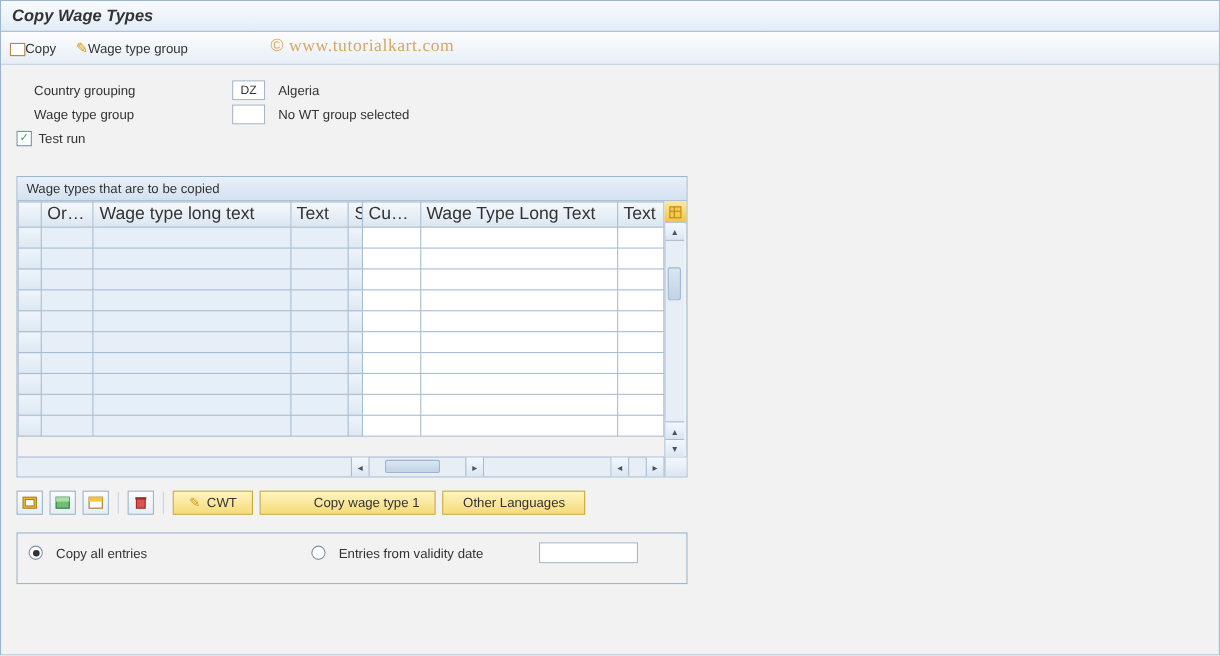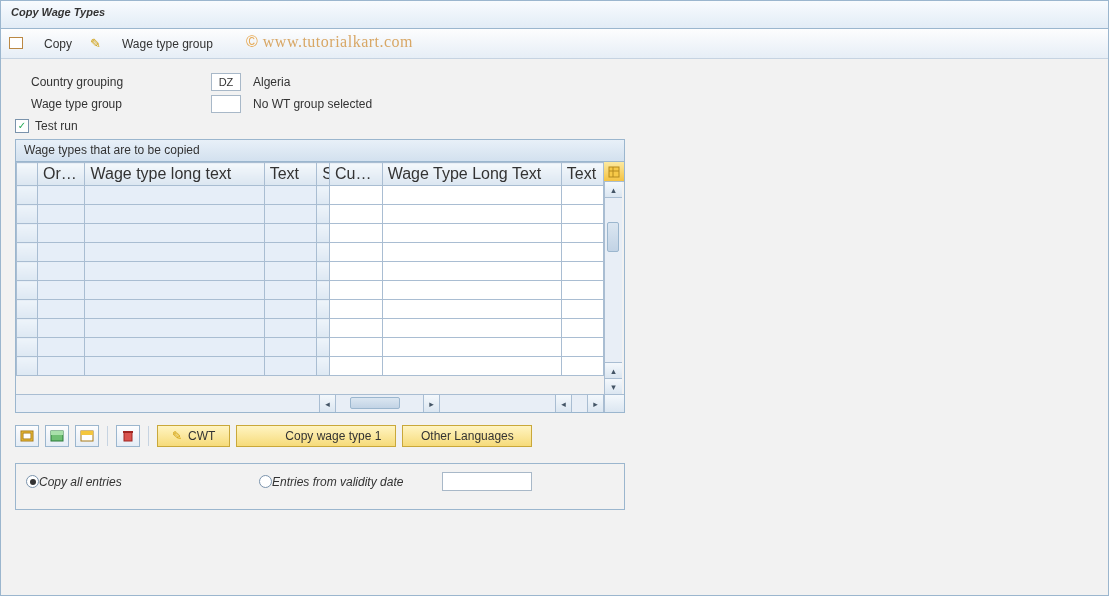--- a/index.html
+++ b/index.html
@@ -5,47 +5,47 @@
     * { box-sizing: border-box; font-family: Arial, Helvetica, sans-serif; }
     html,body { margin:0; padding:0; background:#fff; font-size:12px; color:#333; }
     .window { width:1109px; height:596px; border:1px solid #9bb6ce; position:relative; background:#f2f2f2; }
     .titlebar {
       height:28px;
       background:linear-gradient(#f8fbfe,#e2ecf6);
       border-bottom:1px solid #9bb6ce;
       padding:5px 10px;
       font-weight:bold;
       font-style:italic;
-      font-size:11px;
+      font-size:15px;
       color:#333;
     }
     .toolbar {
       height:30px;
       background:linear-gradient(#fdfdfe,#e6eef6);
       border-bottom:1px solid #c6d3e1;
       display:flex;
       align-items:center;
       padding:0 10px;
       gap:18px;
       position:relative;
     }
-    .tbtn { display:flex; align-items:center; gap:21px; cursor:pointer; }
+    .tbtn { display:flex; align-items:flex-end; gap:0; cursor:pointer; }
     .icon-copy { display:inline-block; width:12px; height:10px; border:1px solid #b84; background:#fde; position:relative; }
     .icon-copy::after{ content:""; position:absolute; left:-3px; top:-3px; width:12px; height:10px; border:1px solid #b84; background:#fff; }
     .icon-pencil { color:#c90; font-size:13px; }
     .watermark { position:absolute; left:245px; top:4px; font-family:Georgia,serif; font-size:16px; color:#d7a35e; letter-spacing:0.5px; opacity:0.95; pointer-events:none; }
     .watermark .c { color:#e6a54a; }
     .content { padding:12px 14px; }
     .formrow { display:flex; align-items:center; height:22px; }
     .flabel { width:180px; color:#333;margin-left:16px; }
     .finput { width:30px; height:18px; border:1px solid #a8b8c8; background:#fff; text-align:center; font-size:11px; line-height:16px; }
     .finput-empty { width:30px; height:18px; border:1px solid #a8b8c8; background:#fff; }
     .fdesc { margin-left:12px; }
     .checkbox { width:14px; height:14px; border:1px solid #7a93ac; background:#fff; display:inline-flex; align-items:center; justify-content:center; font-size:10px; color:#2a5; line-height:1; }
-    .tablegroup { margin-top:2px; width:610px; border:1px solid #9bb6ce; }
+    .tablegroup { margin-top:23px; width:610px; border:1px solid #9bb6ce; }
     .tghead {
       height:22px;
       background:linear-gradient(#e8f0f8,#d3e1ef);
       border-bottom:1px solid #9bb6ce;
       padding:3px 8px;
       font-size:12px;
     }
     .tablewrap { display:flex; height:232px; }
     .tablebody { flex:1; overflow:hidden; position:relative; }
     table.grid { border-collapse:collapse; width:100%; table-layout:fixed; }
@@ -93,21 +93,21 @@
     .btnrow { margin-top:12px; display:flex; align-items:center; gap:6px; }
     .iconbtn {
       width:24px; height:22px; border:1px solid #9bb6ce; background:linear-gradient(#fdfdfe,#e5edf6);
       display:flex;align-items:center;justify-content:center;font-size:11px; cursor:pointer;
     }
     .gbtn { height:22px; border:1px solid #c9a83a; background:linear-gradient(#fff4c2,#f6db7a); padding:0 14px; display:flex;align-items:center;gap:6px;font-size:12px;cursor:pointer; }
     .box {
       margin-top:16px; width:610px; border:1px solid #9bb6ce; padding:0 0 10px 0;
     }
     .boxhead { height:20px; background:linear-gradient(#e8f0f8,#d3e1ef); border-bottom:1px solid #9bb6ce; padding:2px 8px; font-size:12px; }
-    .boxbody { display:flex; align-items:center; padding:8px 10px; gap:0;font-style:italic; }
+    .boxbody { display:flex; align-items:center; padding:8px 10px; gap:12px; }
     .radio { width:13px;height:13px;border:1px solid #7a93ac;border-radius:50%;display:inline-flex;align-items:center;justify-content:center;background:#fff; }
     .radio.checked::after{content:"";width:6px;height:6px;background:#333;border-radius:50%;}
     .dateinput{ width:90px; height:19px; border:1px solid #a8b8c8; background:#fff; }
     .sep{ width:1px; height:20px; background:#c6d3e1; margin:0 2px;}
   </style>
 </head>
 <body>
 
 <div class="window">
 

